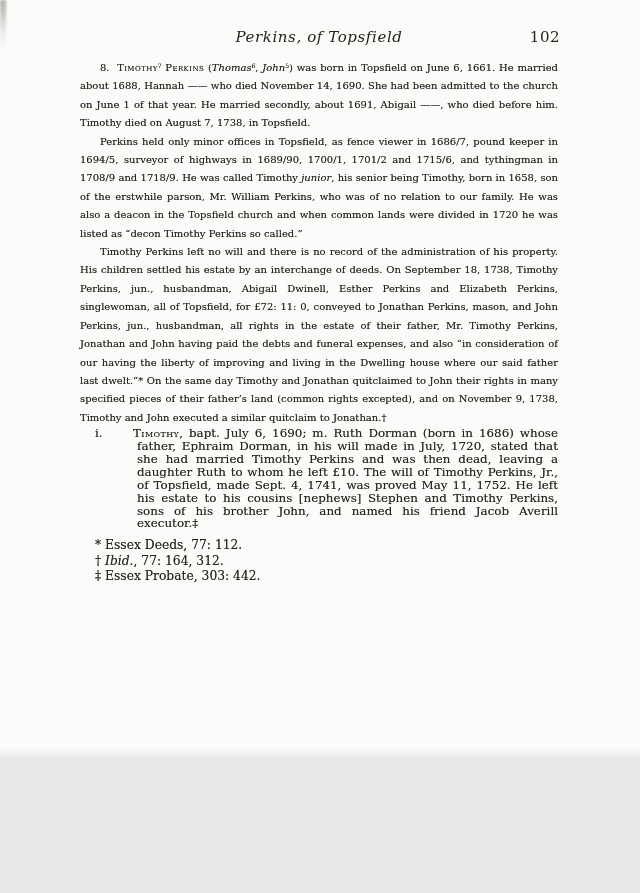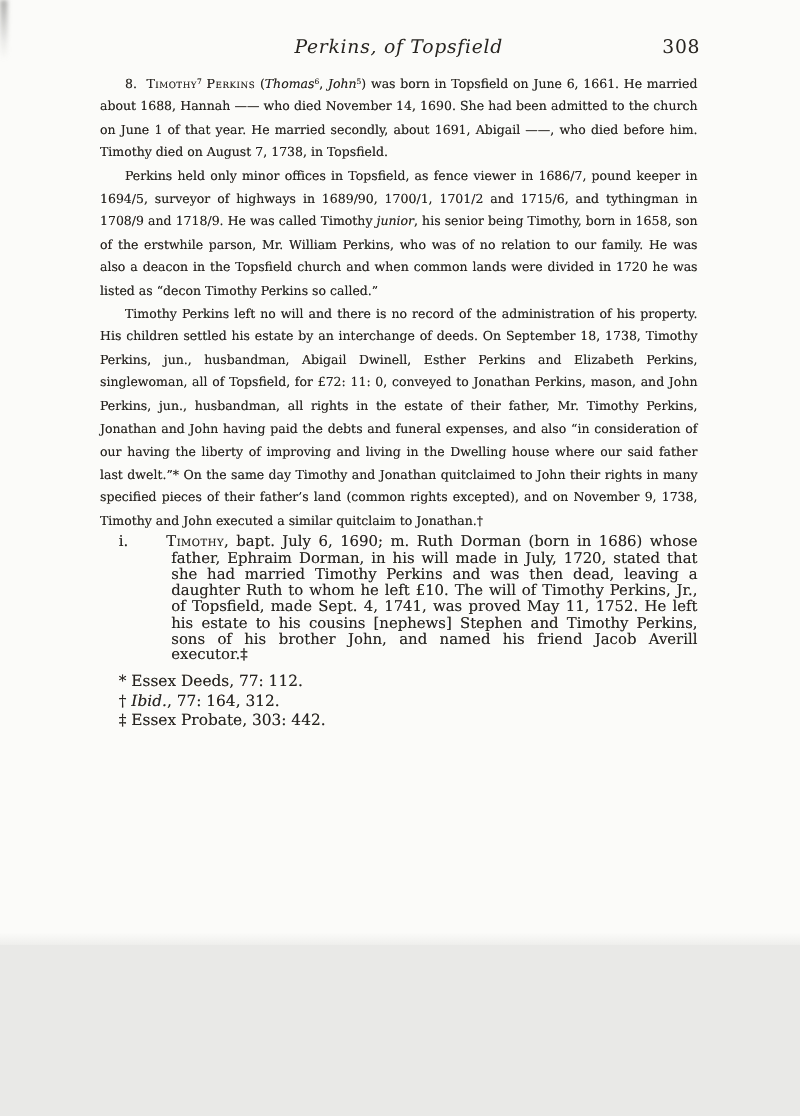--- a/index.html
+++ b/index.html
@@ -110,21 +110,21 @@
 </head>
 <body>
 
 <div class="page">
   <div class="edge-artifact"></div>
 
   <div class="content">
 
     <div class="running-head">
       <div class="title">Perkins, of Topsfield</div>
-      <div class="folio">308</div>
+      <div class="folio">102</div>
     </div>
 
     <div class="body-text">
       <p><span class="s-plain">8.&nbsp;&nbsp;</span><span class="s-smallcaps">Timothy</span><span class="s-sup">7</span><span class="s-plain"> </span><span class="s-smallcaps">Perkins</span><span class="s-plain"> (</span><span class="s-italic">Thomas</span><span class="s-sup">6</span><span class="s-plain">, </span><span class="s-italic">John</span><span class="s-sup">5</span><span class="s-plain">) was born in Topsfield on June 6, 1661. He married about 1688, Hannah —— who died November 14, 1690. She had been admitted to the church on June 1 of that year. He married secondly, about 1691, Abigail ——, who died before him. Timothy died on August 7, 1738, in Topsfield.</span></p>
       <p><span class="s-plain">Perkins held only minor offices in Topsfield, as fence viewer in 1686/7, pound keeper in 1694/5, surveyor of highways in 1689/90, 1700/1, 1701/2 and 1715/6, and tythingman in 1708/9 and 1718/9. He was called Timothy </span><span class="s-italic">junior</span><span class="s-plain">, his senior being Timothy, born in 1658, son of the erstwhile parson, Mr. William Perkins, who was of no relation to our family. He was also a deacon in the Topsfield church and when common lands were divided in 1720 he was listed as “decon Timothy Perkins so called.”</span></p>
       <p><span class="s-plain">Timothy Perkins left no will and there is no record of the administration of his property. His children settled his estate by an interchange of deeds. On September 18, 1738, Timothy Perkins, jun., husbandman, Abigail Dwinell, Esther Perkins and Elizabeth Perkins, singlewoman, all of Topsfield, for £72: 11: 0, conveyed to Jonathan Perkins, mason, and John Perkins, jun., husbandman, all rights in the estate of their father, Mr. Timothy Perkins, Jonathan and John having paid the debts and funeral expenses, and also “in consideration of our having the liberty of improving and living in the Dwelling house where our said father last dwelt.”* On the same day Timothy and Jonathan quitclaimed to John their rights in many specified pieces of their father’s land (common rights excepted), and on November 9, 1738, Timothy and John executed a similar quitclaim to Jonathan.†</span></p>
     </div>
 
 
     <div class="children-list">

